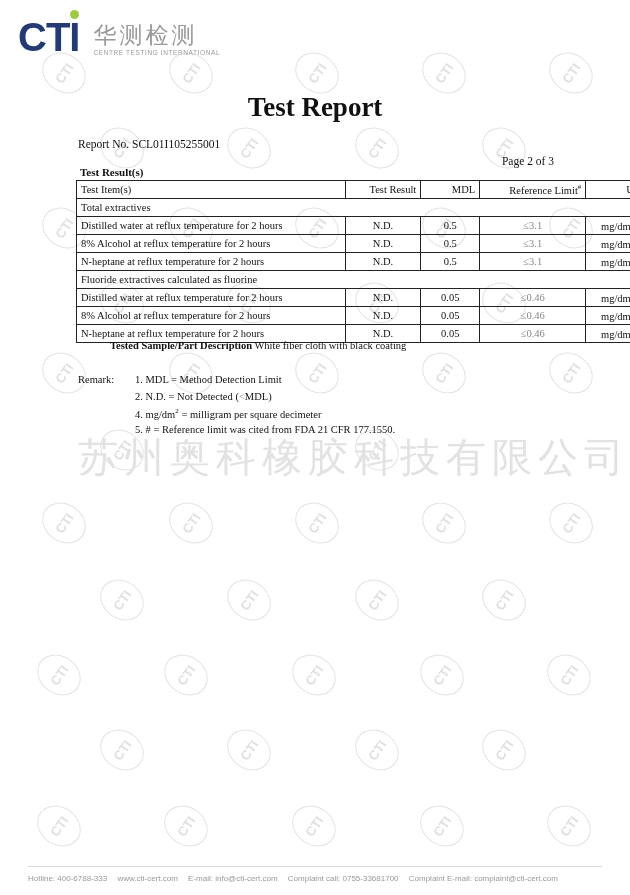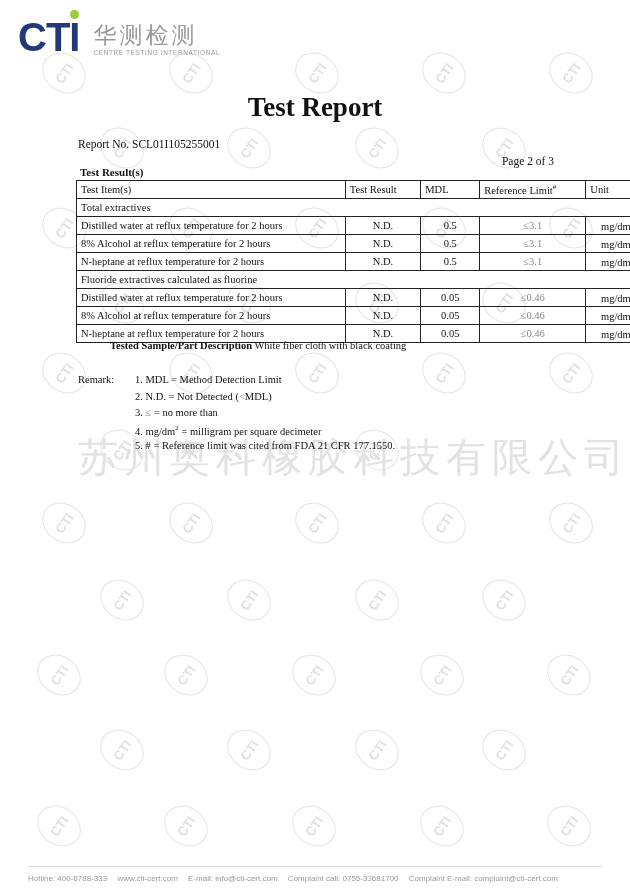--- a/index.html
+++ b/index.html
@@ -13,21 +13,21 @@
   .logo-dot{position:absolute;right:0px;top:-4px;width:9px;height:9px;border-radius:50%;background:#9ccb3b;}
   .logo-text{margin-left:14px;display:flex;flex-direction:column;padding-bottom:4px;}
   .logo-cn{font-family:"DejaVu Sans",sans-serif;font-size:23px;color:#9a9a9a;letter-spacing:3px;line-height:28px;}
   .logo-en{font-family:"Liberation Sans",sans-serif;font-size:6.5px;color:#9a9a9a;letter-spacing:0.6px;}
   .title{position:absolute;left:0;width:630px;top:92px;text-align:center;font-weight:bold;font-size:27px;}
   .reportno{position:absolute;left:78px;top:138px;font-size:11.5px;}
   .pageno{position:absolute;right:76px;top:155px;font-size:11.5px;margin-left:40px;}
   .sec-title{position:absolute;left:80px;top:166px;font-size:11px;font-weight:bold;}
   table.results{position:absolute;left:76px;top:180px;width:574px;border-collapse:collapse;font-size:10.5px;}
   table.results td, table.results th{border:1px solid #222;padding:2px 4px;height:13px;font-weight:normal;}
-  table.results th{text-align:left;}
+  table.results th{text-align:right;}
   table.results th.left{text-align:left;}
   td.c{text-align:center;}
   sup{font-size:7px;}
   .sample{position:absolute;left:80px;top:340px;font-size:10.5px;}
   .sample b{display:inline-block;width:172px;text-align:right;}
   .remark{position:absolute;left:78px;top:374px;font-size:10.5px;}
   .remark-label{position:absolute;left:0;top:0;}
   .remark-list{position:absolute;left:57px;top:0;width:420px;}
   .remark-list div{height:16.5px;white-space:nowrap;}
   .grey{color:#888;}
@@ -192,21 +192,20 @@
   <div class="sample">
     <b>Tested Sample/Part Description</b>
     <span>White fiber cloth with black coating</span>
   </div>
 
   <div class="remark">
     <div class="remark-label">Remark:</div>
     <div class="remark-list">
       <div><span>1. MDL = Method Detection Limit</span></div>
       <div><span>2. N.D. = Not Detected (</span><span class="grey">&lt;</span><span>MDL)</span></div>
-      <div><span>3. </span><span class="grey">≤</span><span> =  no more than</span></div>
       <div><span>4. mg/dm</span><sup>2</sup><span> = milligram per square decimeter</span></div>
       <div><span>5. # = Reference limit was cited from FDA 21 CFR 177.1550.</span></div>
     </div>
   </div>
 
   <div class="footer-line"></div>
   <div class="footer">
     <span>Hotline: 400-6788-333</span>
     <span>www.cti-cert.com</span>
     <span>E-mail: info@cti-cert.com</span>

